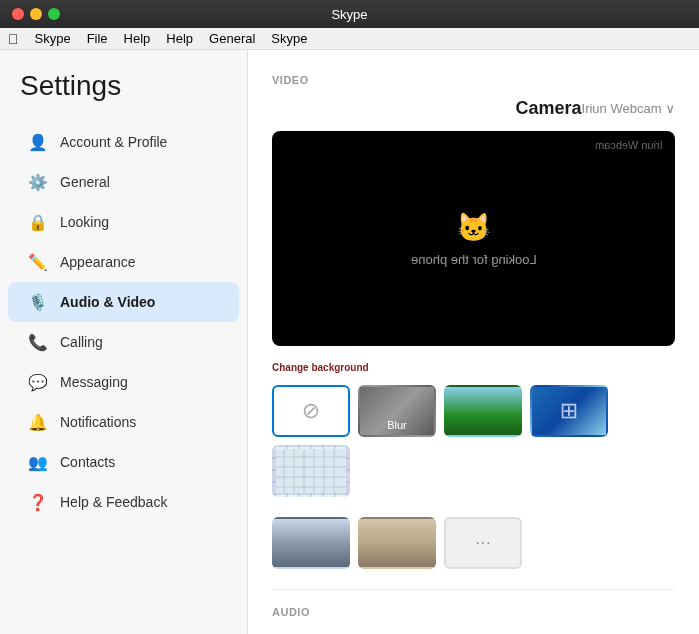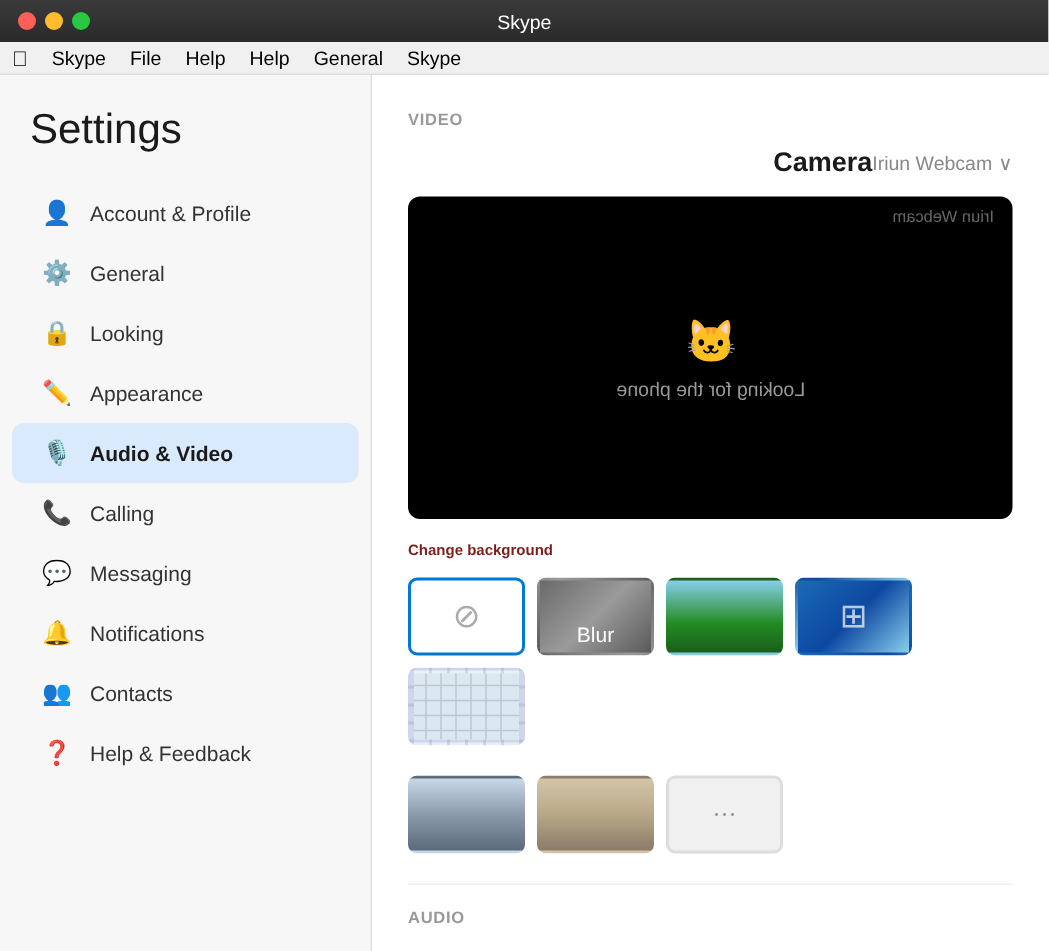--- a/index.html
+++ b/index.html
@@ -222,21 +222,21 @@
       background: linear-gradient(135deg, #6a6a6a, #9a9a9a, #5a5a5a);
       position: relative;
     }
     .bg-item-blur-label {
       position: absolute;
       bottom: 4px;
       left: 0;
       right: 0;
       text-align: center;
       color: #fff;
-      font-size: 14px;
+      font-size: 11px;
       font-weight: 500;
     }
     .bg-mountains {
       background: linear-gradient(180deg, #87ceeb 0%, #228B22 60%, #1a5e1a 100%);
     }
     .bg-blue {
       background: linear-gradient(135deg, #1a6bb5 0%, #0d47a1 50%, #87ceeb 100%);
     }
     .bg-pattern {
       background: #e8f0f8;

